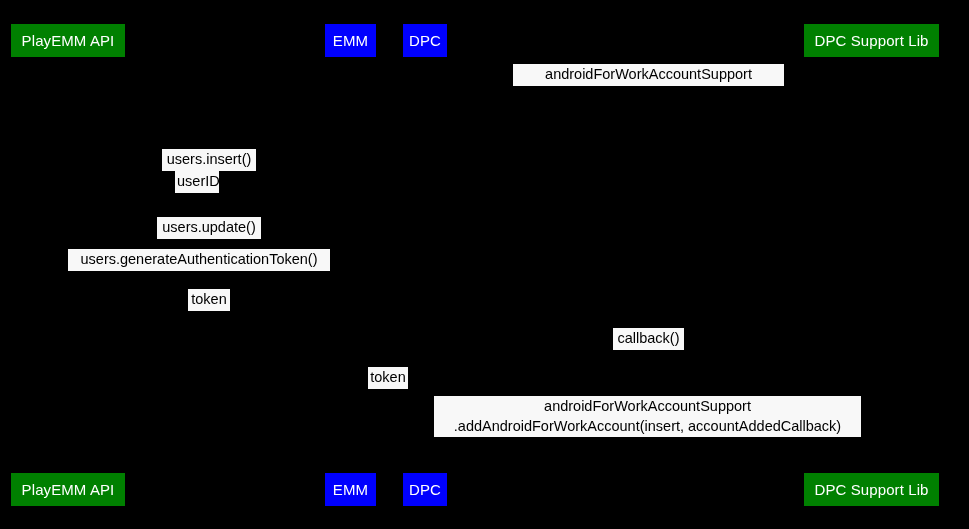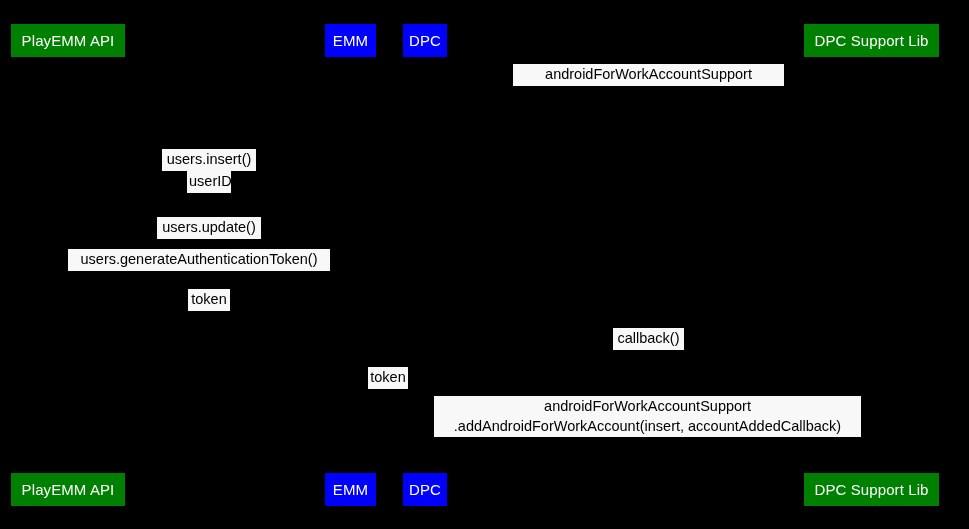--- a/index.html
+++ b/index.html
@@ -107,21 +107,21 @@
   </div>
 
   <div class="message-label two-line" style="left:513px; top:64px; width:271px;">
     <div>androidForWorkAccountSupport</div>
   </div>
 
   <div class="message-label" style="left:162px; top:132px; width:94px;margin-top:17px;">
     <div>users.insert()</div>
   </div>
 
-  <div class="message-label" style="left:187px; top:171px; width:44px;">
+  <div class="message-label" style="left:175px; top:171px; width:44px;">
     <div>userID</div>
   </div>
 
   <div class="message-label" style="left:157px; top:210px; width:104px;margin-top:7px;">
     <div>users.update()</div>
   </div>
 
   <div class="message-label" style="left:68px; top:249px; width:262px;">
     <div>users.generateAuthenticationToken()</div>
   </div>

